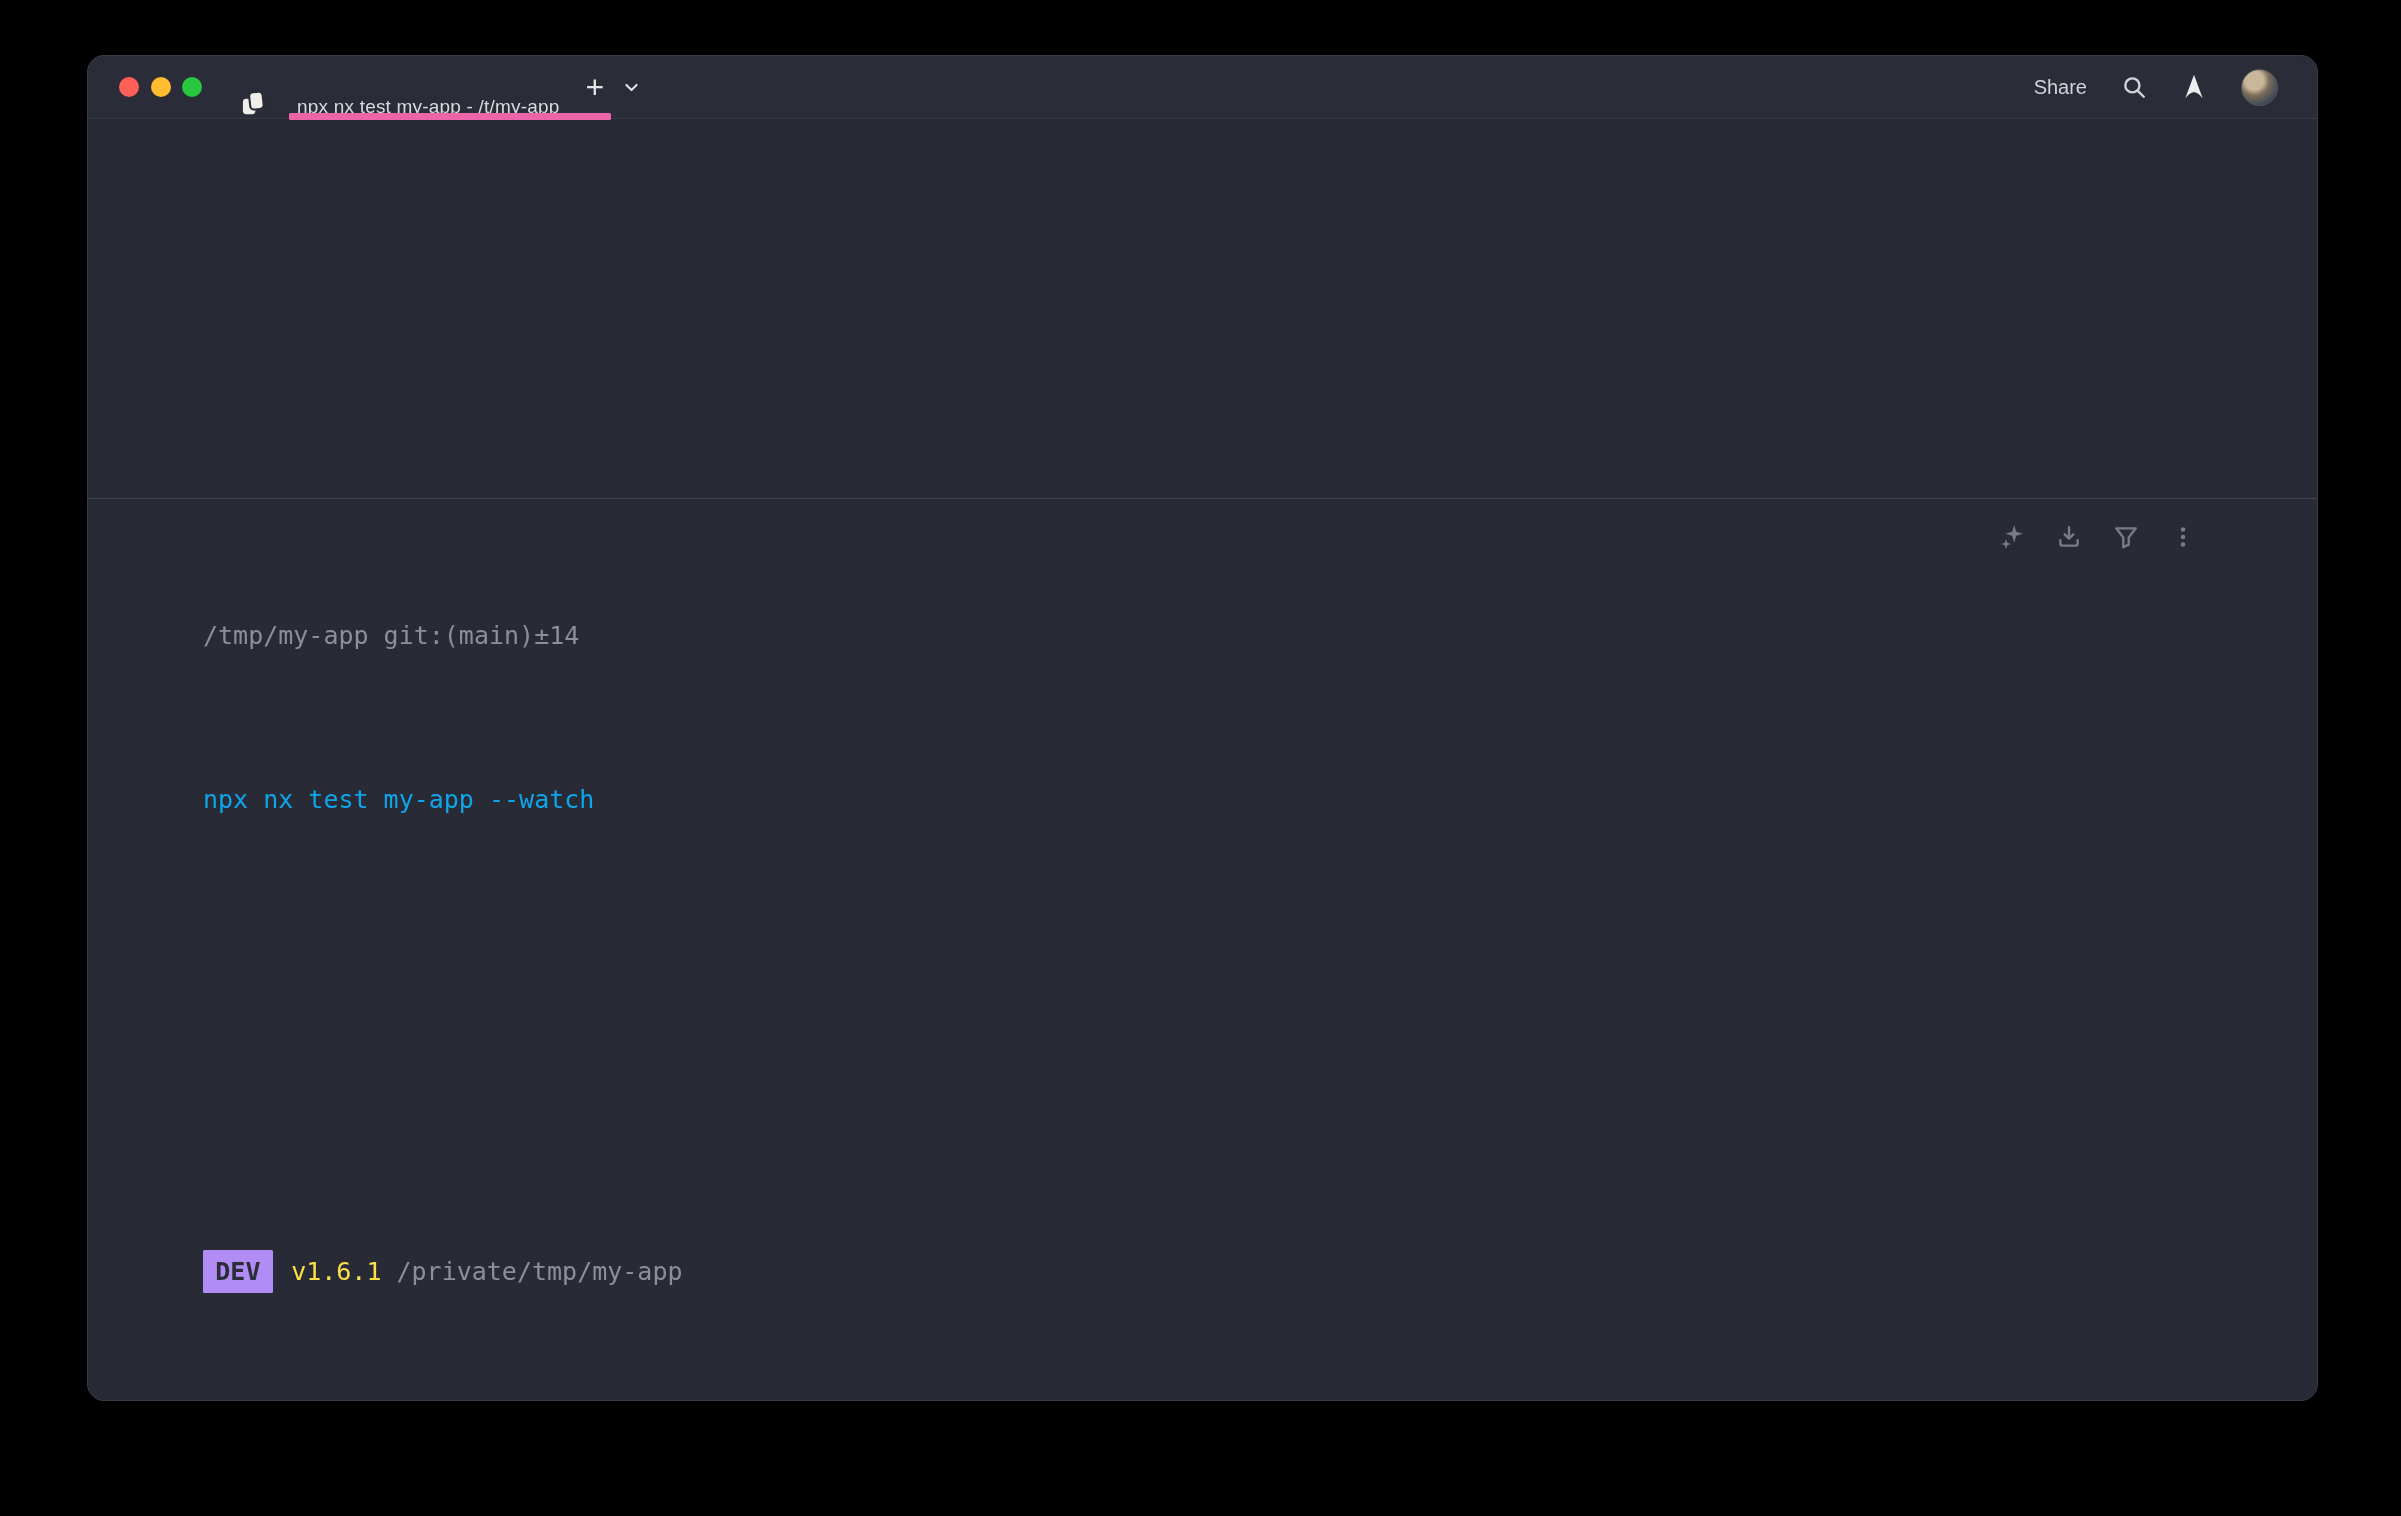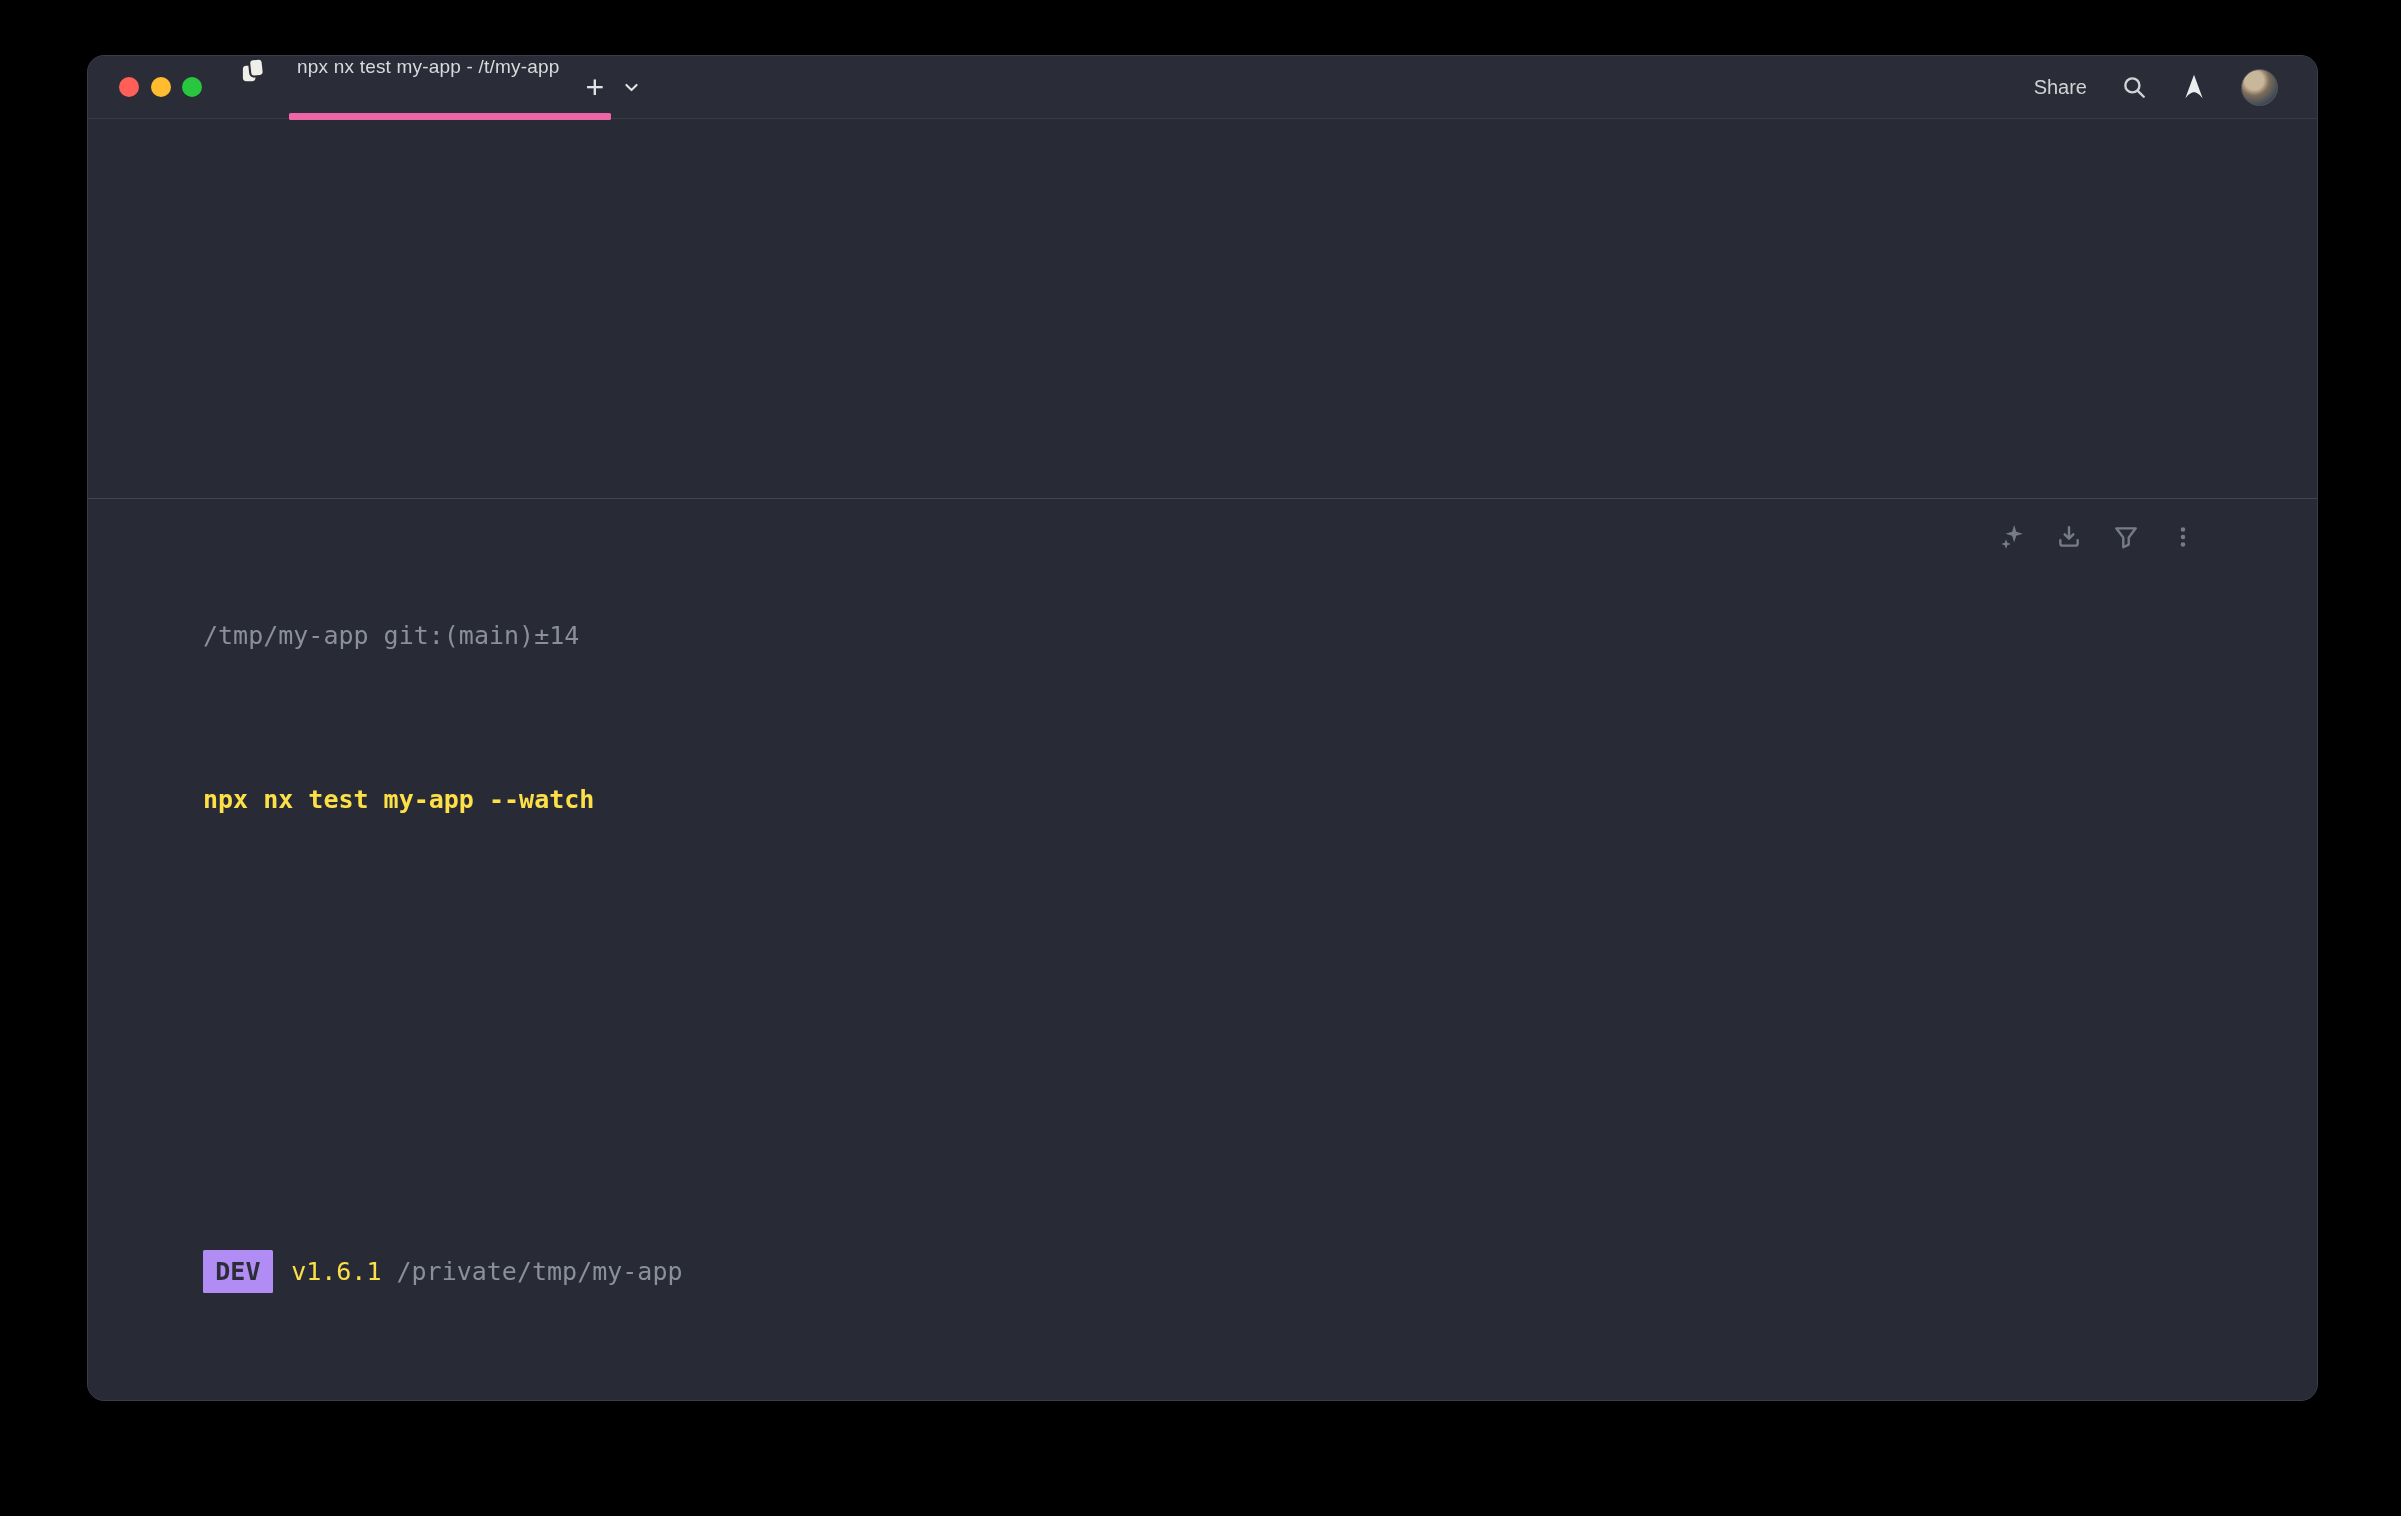--- a/index.html
+++ b/index.html
@@ -17,21 +17,21 @@
   .titlebar {
     position:relative; height:63px; display:flex; align-items:center;
     background:#2a2d37; border-bottom:1.5px solid #373b45;
   }
   .traffic { display:flex; gap:11.5px; margin-left:31px; }
   .light { width:20px; height:20px; border-radius:50%; }
   .light.red    { background:#ff5f57; }
   .light.yellow { background:#febc2e; }
   .light.green  { background:#29c73f; }
 
-  .tab { position:relative; display:flex; align-items:flex-start; height:100%;
+  .tab { position:relative; display:flex; align-items:flex-end; height:100%;
          margin-left:38px; }
   .tab-icon { width:29px; height:29px; margin-right:28px; }
   .tab-title { font-size:19px; color:#d9dadd; letter-spacing:0.2px; }
   .tab-underline {
     position:absolute; left:49px; bottom:-1.5px; width:322px; height:6.1px;
     background:#ee64a8; border-radius:1.5px;
   }
   .newtab { display:flex; align-items:center; margin-left:26px; gap:18.4px; }
   .plus-btn { font-size:32px; font-weight:300; color:#e2e3e5; line-height:1; }
   .chev { width:17px; height:17px; }
@@ -60,21 +60,21 @@
   }
   .blk-icon { width:26px; height:26px; display:block; opacity:0.95; }
 
   .term {
     padding:34px 46px 0 115px;
     font-family:"DejaVu Sans Mono", monospace;
     font-size:25px; line-height:41px; white-space:pre;
   }
   .line { height:41px; }
   .gray   { color:#8b8f99; }
-  .bwhite { color:#fde047; font-weight:700; }
+  .bwhite { color:#0ea5e9; font-weight:400; }
   .purple { color:#fde047; }
   .green  { color:#4ce07f; }
 
   .badge {
     display:inline-block; font-weight:700; padding:0.8px 12.3px;
     border-radius:1.5px; margin-right:18.4px;
   }
   .badge.dev  { background:#b18cf4; color:#2b2e38;margin-top:20px; }
 </style>
 </head>

